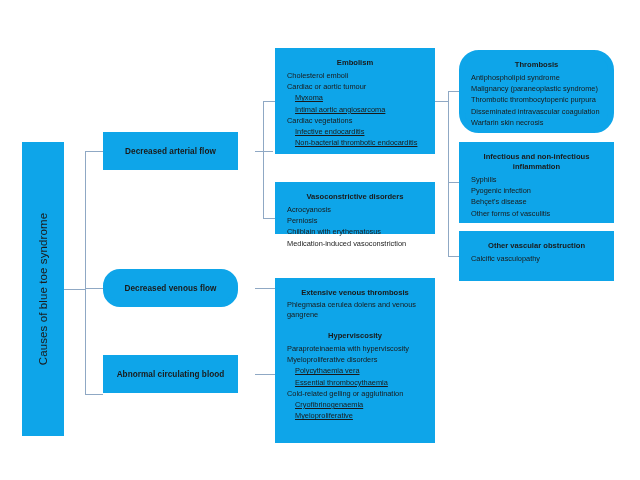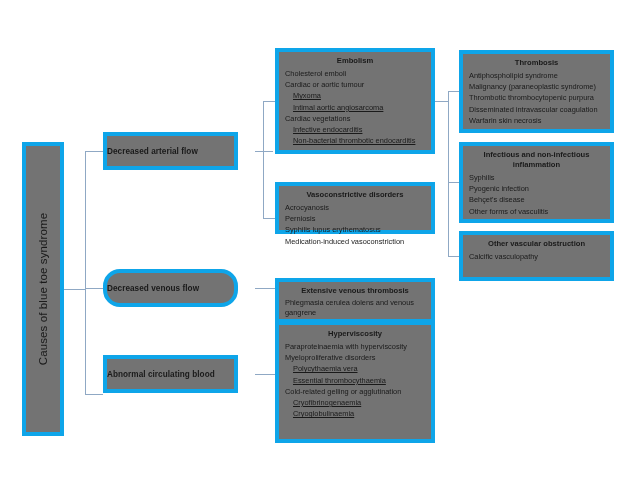--- a/index.html
+++ b/index.html
@@ -27,22 +27,22 @@
   .line {
     position: absolute;
     background: #8fa8c4;
   }
   .line.h { height: 1px; }
   .line.v { width: 1px; }
 
   .node {
     position: absolute;
     box-sizing: border-box;
-    border: 4px solid #0ea5e9;
-    background: #737373;
+    border: 6px solid #0ea5e9;
+    background: #0ea5e9;
   }
 
   
   #root-node {
     left: 22px;
     top: 142px;
     width: 42px;
     height: 294px;
   }
   #root-node .root-label {
@@ -57,20 +57,21 @@
     color: #1a1a1a;
   }
 
   
   .lvl2 {
     left: 103px;
     width: 135px;
     height: 38px;
     display: flex;
     align-items: center;
+    justify-content: center;
   }
   .lvl2 .lbl {
     font-size: 8.2px;
     font-weight: bold;
     text-align: center;
     letter-spacing: 0.05px;
   }
   #node-arterial { top: 132px; }
   #node-venous   { top: 269px; border-radius: 17px; }
   #node-blood    { top: 355px; }
@@ -85,21 +86,21 @@
   #node-vasoconstr   { top: 182px; height: 52px;  }
   #node-extensive    { top: 265px; height: 45px; margin-top: 13px;  }
   #node-hypervisc    { top: 321px; height: 122px; }
 
   
   .lvl4 {
     left: 459px;
     width: 155px;
     padding: 4px 0 5px 0;
   }
-  #node-thrombosis   { top: 50px;  height: 83px; }
+  #node-thrombosis   { top: 50px;  height: 83px; border-radius: 20px; }
   #node-infectious   { top: 142px; height: 81px; }
   #node-othervasc    { top: 231px; height: 50px; }
 
   .box-title {
     font-size: 7.6px;
     font-weight: bold;
     text-align: center;
     line-height: 10px;
     margin: 0 4px 2px 4px;
   }
@@ -168,42 +169,42 @@
       <li class="indent">Infective endocarditis</li>
       <li class="indent">Non-bacterial thrombotic endocarditis</li>
     </ul>
   </div>
 
   <div class="node lvl3" id="node-vasoconstr">
     <div class="box-title">Vasoconstrictive disorders</div>
     <ul class="items">
       <li>Acrocyanosis</li>
       <li>Perniosis</li>
-      <li>Syphilis lupus erythematosus</li>
+      <li>Chilblain with erythematosus</li>
       <li>Medication-induced vasoconstriction</li>
     </ul>
   </div>
 
   <div class="node lvl3" id="node-extensive">
     <div class="box-title">Extensive venous thrombosis</div>
     <ul class="items">
       <li class="wrap">Phlegmasia cerulea dolens and venous gangrene</li>
     </ul>
   </div>
 
   <div class="node lvl3" id="node-hypervisc">
     <div class="box-title">Hyperviscosity</div>
     <ul class="items">
       <li>Paraproteinaemia with hyperviscosity</li>
       <li>Myeloproliferative disorders</li>
       <li class="indent">Polycythaemia vera</li>
       <li class="indent">Essential thrombocythaemia</li>
       <li>Cold-related gelling or agglutination</li>
       <li class="indent">Cryofibrinogenaemia</li>
-      <li class="indent">Cryoglobulinaemia</li>
+      <li class="indent">Myeloproliferative</li>
     </ul>
   </div>
 
   <div class="node lvl4" id="node-thrombosis">
     <div class="box-title">Thrombosis</div>
     <ul class="items">
       <li>Antiphospholipid syndrome</li>
       <li>Malignancy (paraneoplastic syndrome)</li>
       <li>Thrombotic thrombocytopenic purpura</li>
       <li>Disseminated intravascular coagulation</li>

